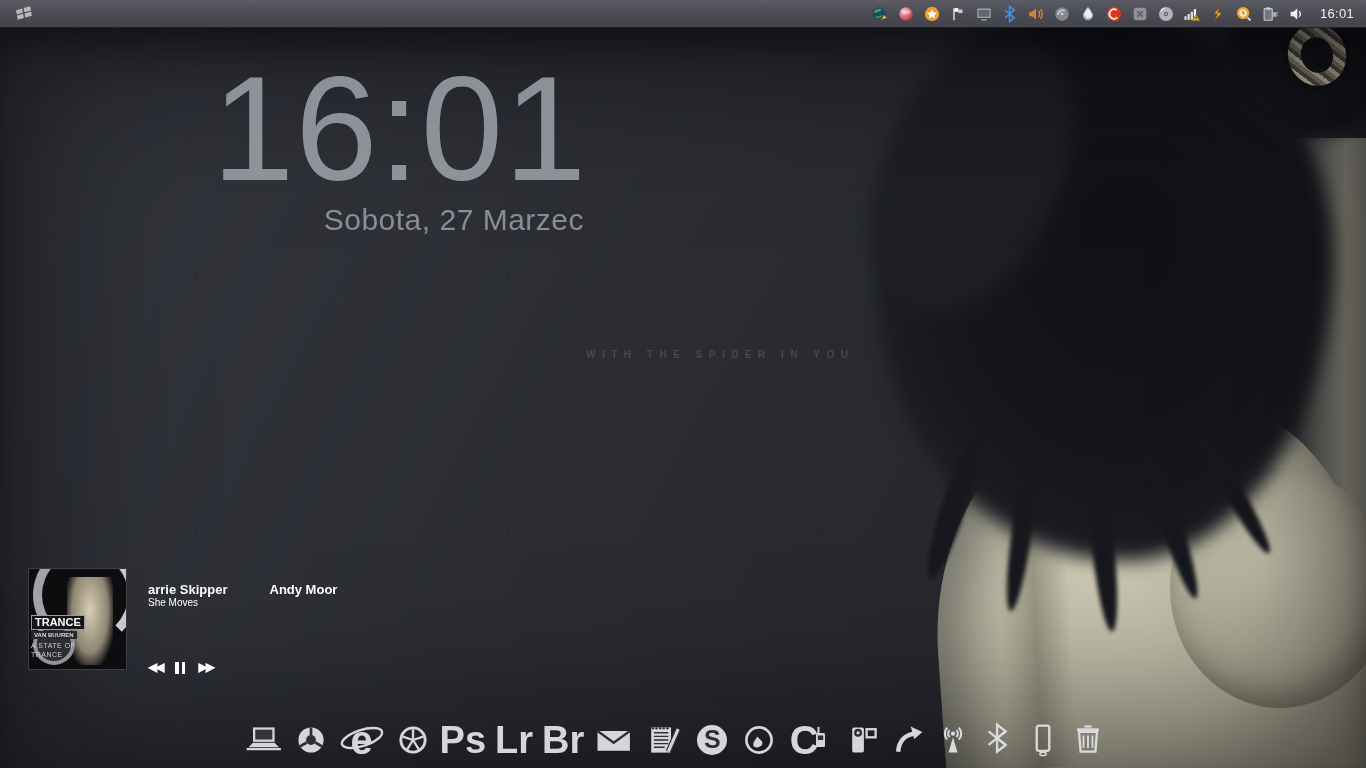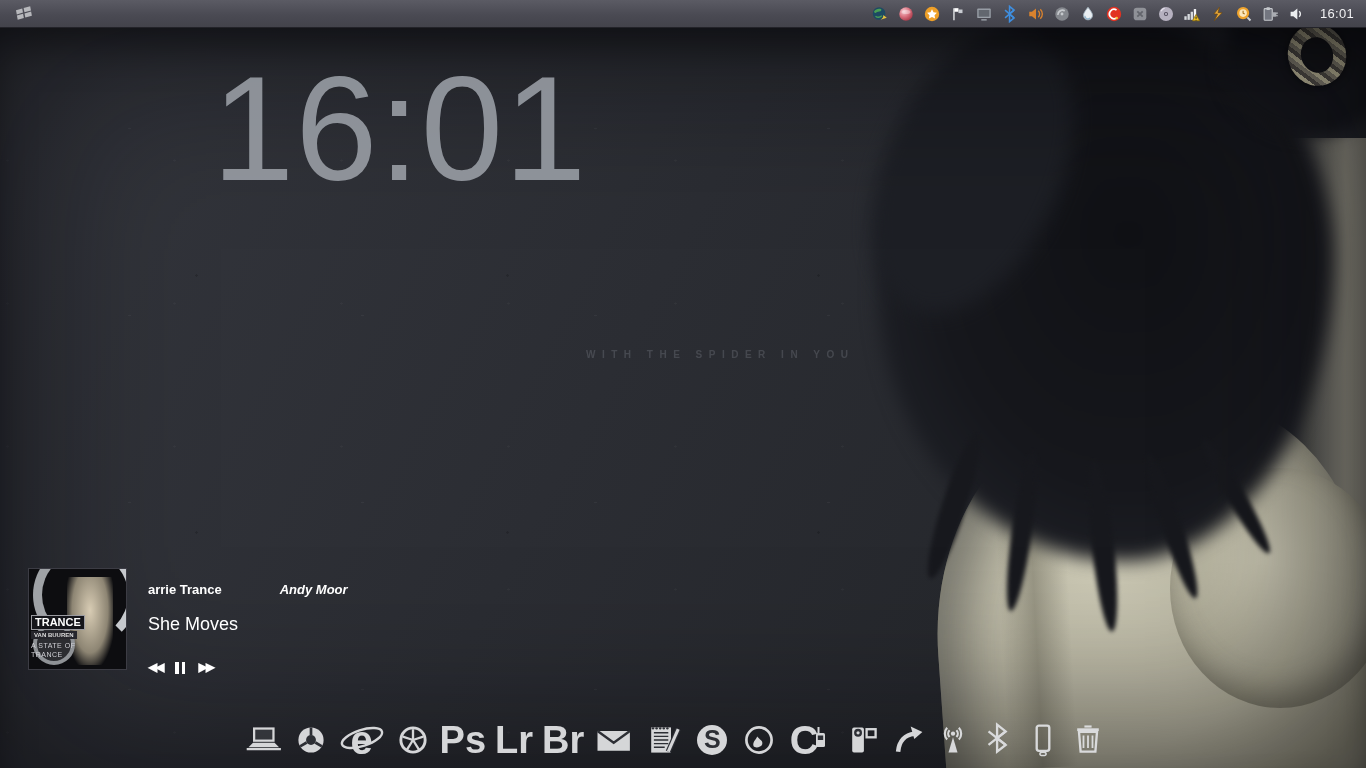--- a/index.html
+++ b/index.html
@@ -77,22 +77,22 @@
   .album .cup{position:absolute;left:4px;bottom:4px;width:34px;height:34px;border-radius:50%;
     background:#2c2d31;border:4px solid #8f9296;}
   .art-t{position:absolute;left:2px;line-height:1;white-space:nowrap;}
   .art-l1{top:46px;font-size:11px;font-weight:bold;background:#15151a;border:1px solid #9a9aa0;
     padding:1px 3px;color:#fff;}
   .art-l2{top:62px;font-size:6px;font-weight:bold;background:#26262c;padding:1px 3px;color:#ddd;}
   .art-l3{top:73px;font-size:7px;color:#cfcfd4;letter-spacing:.5px;}
   .art-l4{top:82px;font-size:7px;color:#cfcfd4;letter-spacing:.5px;}
   .pinfo{position:absolute;left:120px;top:14px;width:280px;white-space:nowrap;}
   .pline1{font-size:13px;font-weight:bold;}
-  .artist2{margin-left:58px;font-style:italic;}
-  .pline{font-size:18px;margin-top:17px;}
+  .artist2{margin-left:42px;}
+  .pline{font-size:10px;margin-top:0;}
   .pcontrols{position:absolute;left:120px;top:92px;display:flex;align-items:center;gap:13px;}
   .pbtn{font-size:12px;font-weight:bold;color:#fff;letter-spacing:-2px;cursor:pointer;}
   .pausebars{display:flex;gap:3px;cursor:pointer;padding-top:1px;}
   .pausebars span{width:3.5px;height:12px;background:#fff;display:block;}
 
   
   .dock{position:absolute;left:244px;bottom:5px;display:flex;align-items:center;gap:9px;
     height:46px;z-index:10;}
   .dock-item{height:42px;display:flex;align-items:center;justify-content:center;
     position:relative;opacity:.95;cursor:pointer;}
@@ -269,35 +269,36 @@
     <div class="wp strand s3"></div>
     <div class="wp strand s4"></div>
     <div class="wp strand s5"></div>
     <div class="wp bracelet"></div>
     <div class="wp vignette"></div>
 
     <div class="caption">WITH THE SPIDER IN YOU</div>
 
     <div class="clockwrap">
       <div class="bigtime">16:01</div>
+      <div class="bigdate">Sobota, 27 Marzec</div>
     </div>
 
     <div class="player">
       <div class="album">
         <div class="phones"></div>
         <div class="face"></div>
         <div class="cup"></div>
         <span class="art-t art-l1">TRANCE</span>
         <span class="art-t art-l2">VAN BUUREN</span>
         <span class="art-t art-l3">A STATE OF</span>
         <span class="art-t art-l4">TRANCE</span>
       </div>
       <div class="pinfo">
         <div class="pline1">
-          <span>arrie Trance</span><span class="artist2">Andy Moor</span>
+          <span>arrie Skipper</span><span class="artist2">Andy Moor</span>
         </div>
         <div class="pline">She Moves</div>
       </div>
       <div class="pcontrols">
         <span class="pbtn">◀◀</span>
         <span class="pausebars">
             <span></span>
             <span></span>
           </span>
         <span class="pbtn">▶▶</span>

